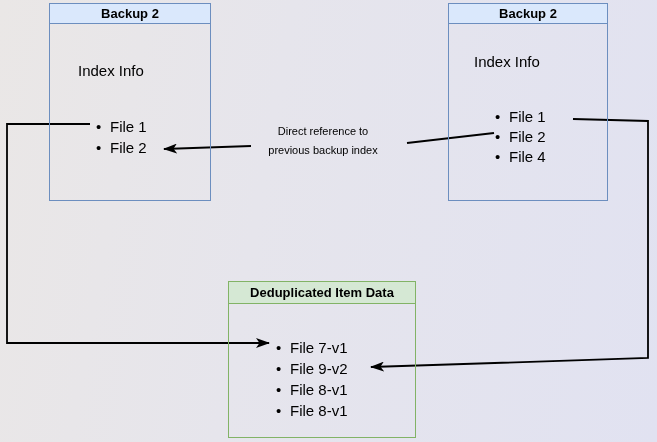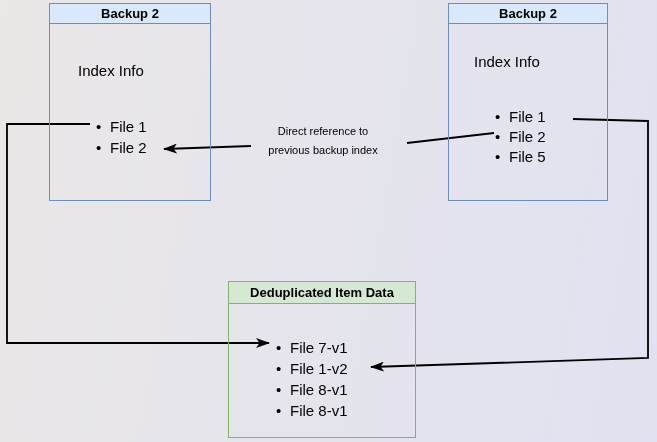--- a/index.html
+++ b/index.html
@@ -139,35 +139,35 @@
       <li>
           <span class="bullet">•</span>
           <span>File 1</span>
         </li>
       <li>
           <span class="bullet">•</span>
           <span>File 2</span>
         </li>
       <li>
           <span class="bullet">•</span>
-          <span>File 5</span>
+          <span>File 4</span>
         </li>
     </ul>
   </div>
 
   <div class="box green" id="dedup-box">
     <div class="box-header">Deduplicated Item Data</div>
     <ul class="file-list">
       <li>
           <span class="bullet">•</span>
           <span>File 7-v1</span>
         </li>
       <li>
           <span class="bullet">•</span>
-          <span>File 1-v2</span>
+          <span>File 9-v2</span>
         </li>
       <li>
           <span class="bullet">•</span>
           <span>File 8-v1</span>
         </li>
       <li>
           <span class="bullet">•</span>
           <span>File 8-v1</span>
         </li>
     </ul>

